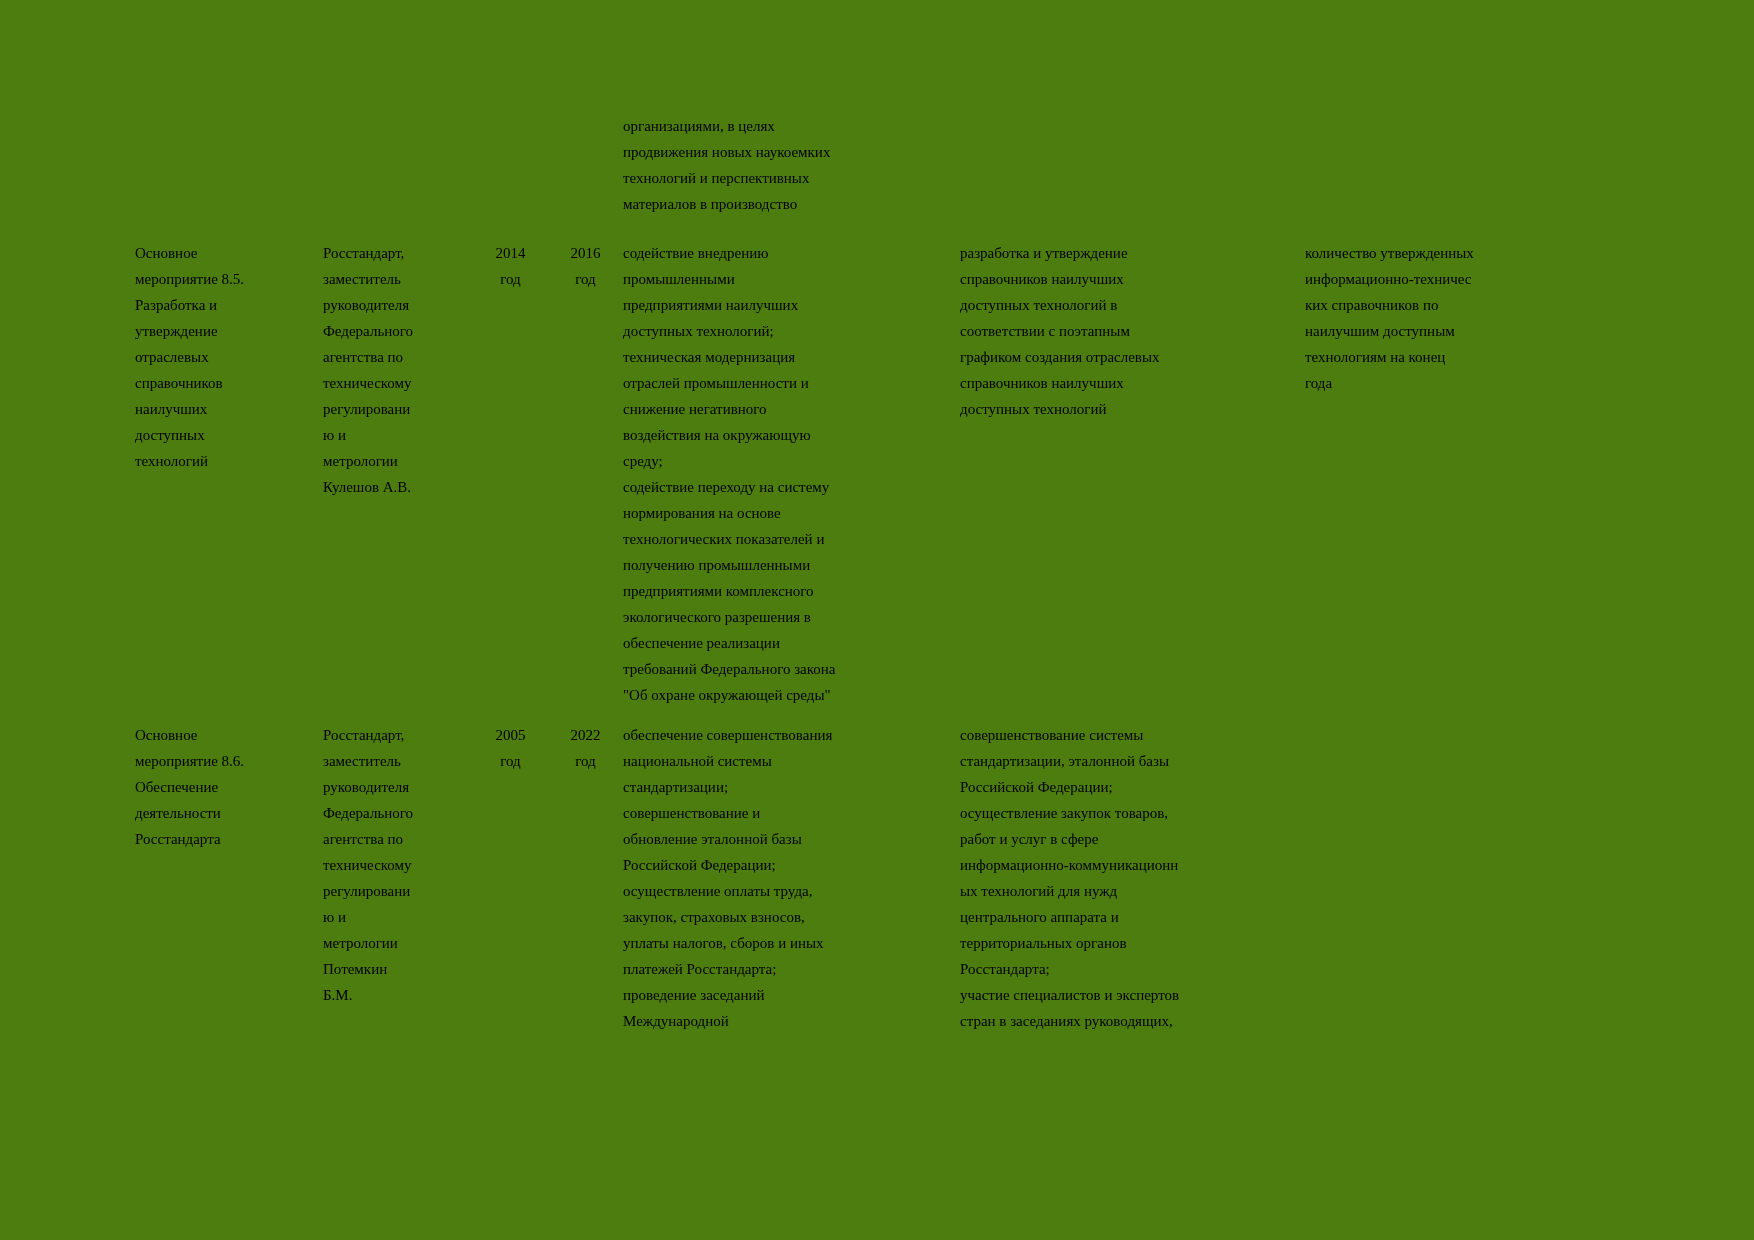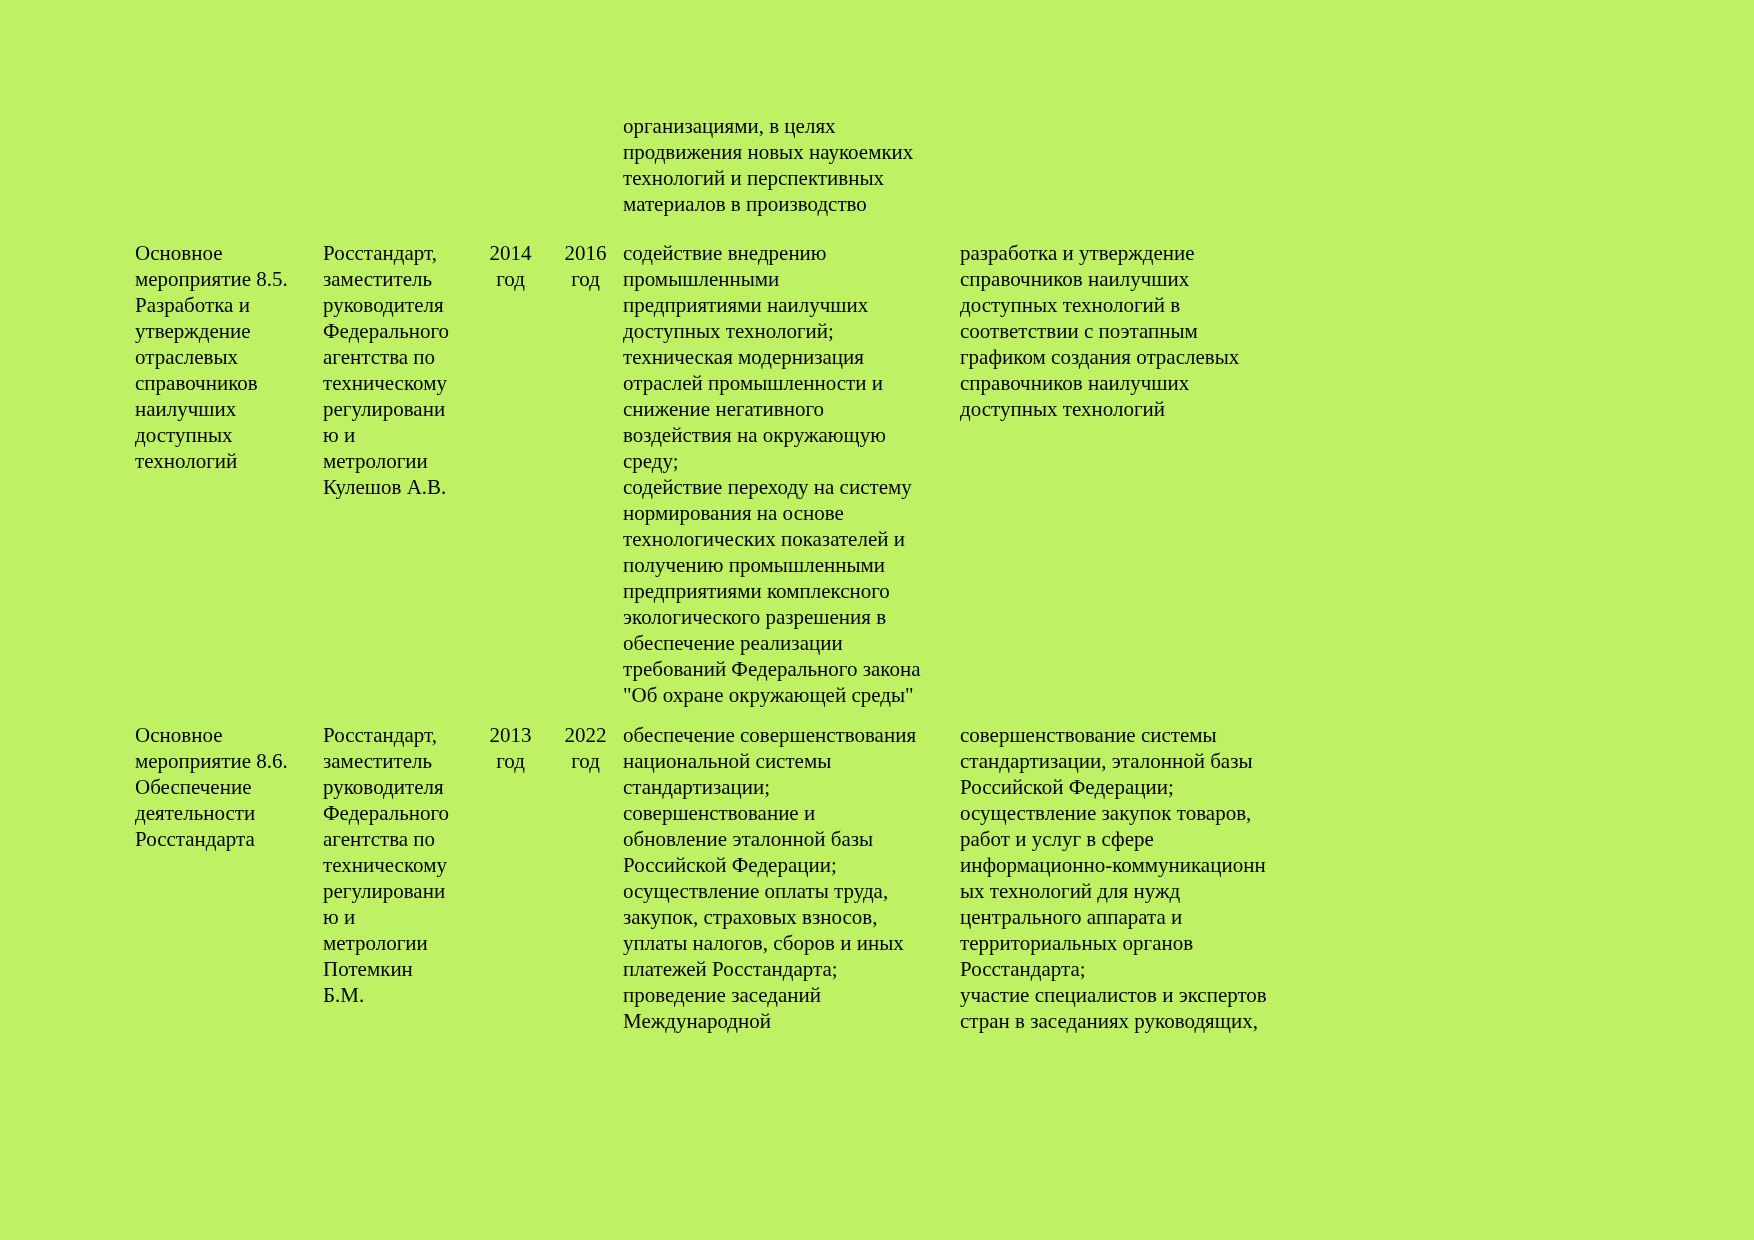--- a/index.html
+++ b/index.html
@@ -1,24 +1,24 @@
 <!DOCTYPE html>
 <html><head>
 <meta charset="utf-8">
 <style>
   * { box-sizing: border-box; }
   html, body { margin: 0; padding: 0; background: #ffffff; }
   .page {
     position: relative;
     width: 1754px;
     height: 1240px;
-    background: #bef264;
+    background: #4d7c0f;
     color: #000000;
     font-family: "Liberation Serif", "DejaVu Serif", serif;
-    font-size: 21px;
+    font-size: 15px;
     line-height: 26px;
     overflow: hidden;
   }
   .table-row {
     position: absolute;
     left: 0;
     width: 1754px;
     display: grid;
     grid-template-columns: 188px 150px 75px 75px 337px 345px 270px;
     padding-left: 135px;
@@ -95,40 +95,46 @@
 обеспечение реализации
 требований Федерального закона
 "Об охране окружающей среды"</div>
     <div class="cell">разработка и утверждение
 справочников наилучших
 доступных технологий в
 соответствии с поэтапным
 графиком создания отраслевых
 справочников наилучших
 доступных технологий</div>
+    <div class="cell">количество утвержденных
+информационно-техничес
+ких справочников по
+наилучшим доступным
+технологиям на конец
+года</div>
   </div>
 
   <div class="table-row row-2">
     <div class="cell">Основное
 мероприятие 8.6.
 Обеспечение
 деятельности
 Росстандарта</div>
     <div class="cell">Росстандарт,
 заместитель
 руководителя
 Федерального
 агентства по
 техническому
 регулировани
 ю и
 метрологии
 Потемкин
 Б.М.</div>
-    <div class="cell year-cell">2013
+    <div class="cell year-cell">2005
 год</div>
     <div class="cell year-cell">2022
 год</div>
     <div class="cell">обеспечение совершенствования
 национальной системы
 стандартизации;
 совершенствование и
 обновление эталонной базы
 Российской Федерации;
 осуществление оплаты труда,

